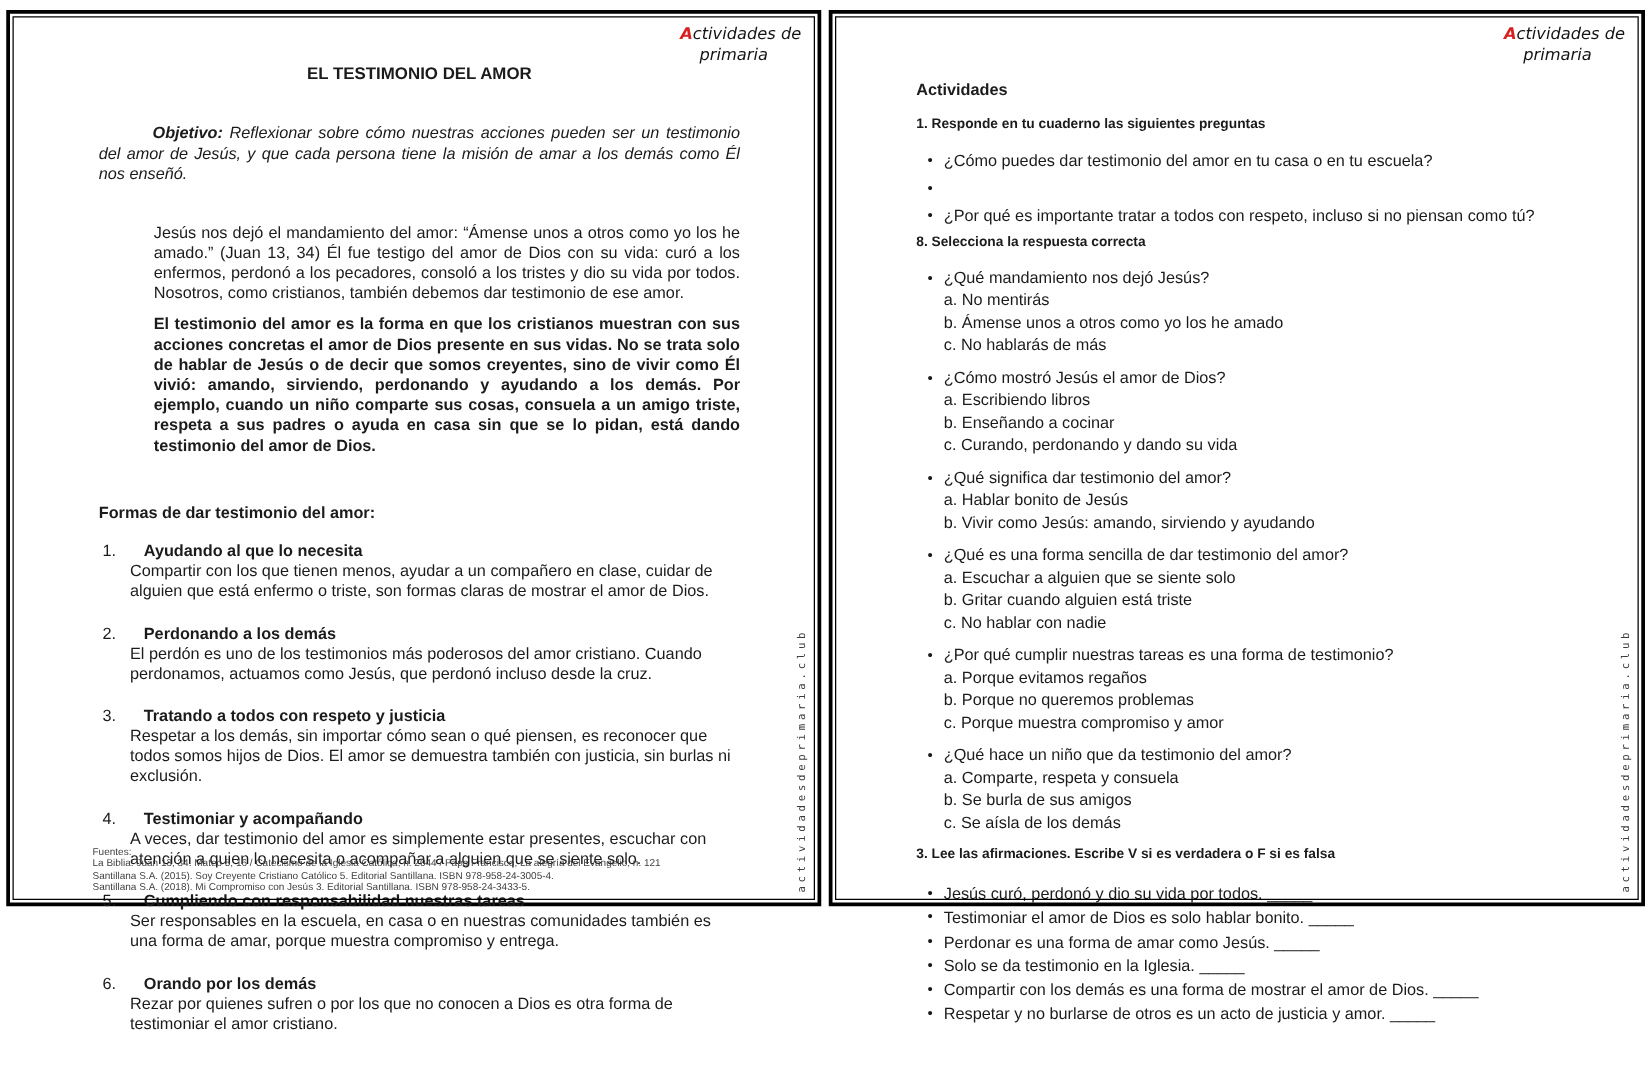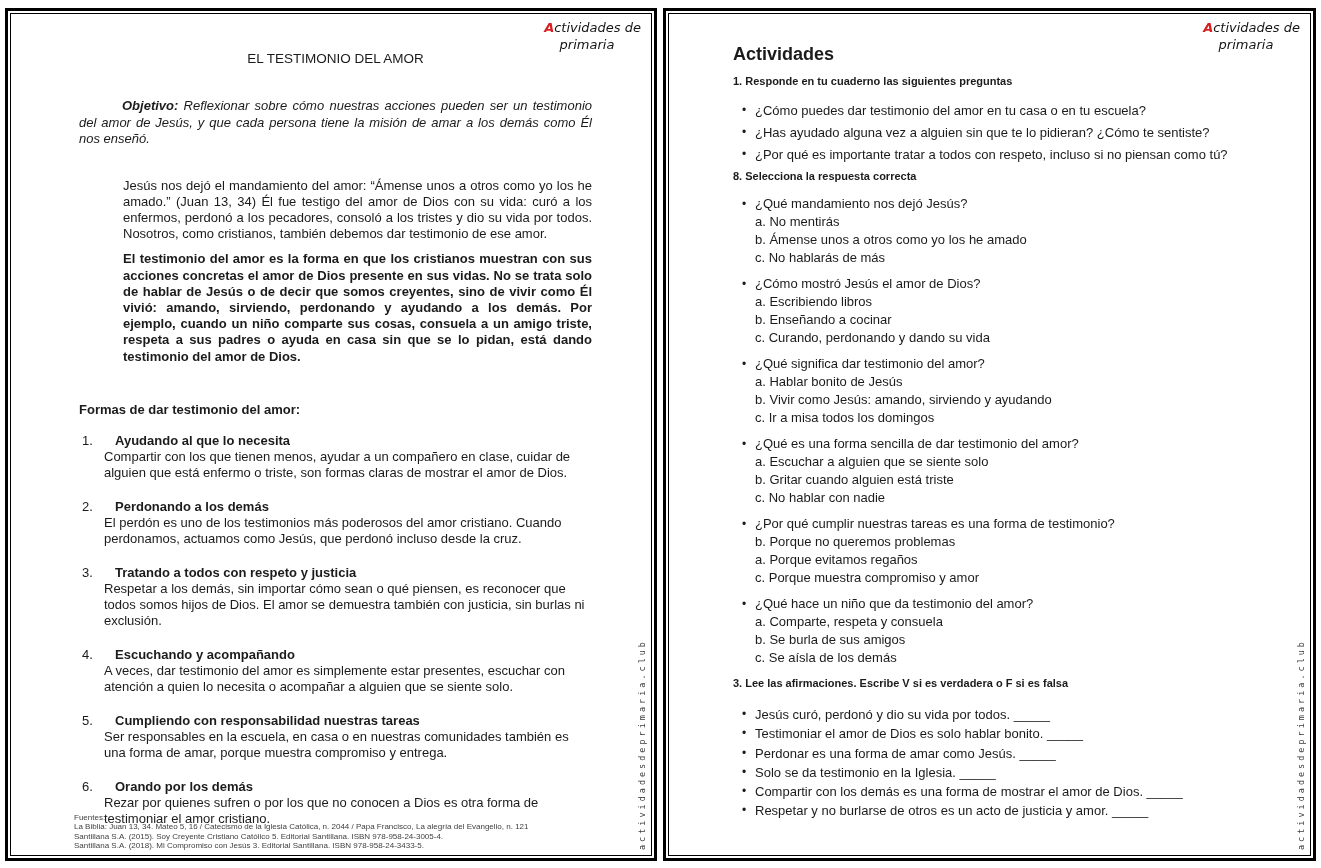--- a/index.html
+++ b/index.html
@@ -3,21 +3,21 @@
 <meta charset="utf-8">
 <style>
   * { margin:0; padding:0; box-sizing:border-box; }
   html,body { background:#ffffff; }
   body {
     width:1321px; height:868px; position:relative; overflow:hidden;
     font-family:"Liberation Sans","DejaVu Sans",sans-serif;
     color:#1b1b1b; font-size:13px;
   }
   .page {
-    position:absolute; top:8px; height:853px; background:#fff;
+    position:absolute; top:8px; height:717px; background:#fff;
     border:3px solid #000;
   }
   .page::after {
     content:""; position:absolute; inset:2px;
     border:1px solid #000; pointer-events:none;
   }
   .page-left  { left:5px;   width:652px; }
   .page-right { left:663px; width:653px; }
 
   
@@ -34,39 +34,39 @@
   .vertical-site {
     position:absolute; right:7px; bottom:8px;
     writing-mode:vertical-rl; transform:rotate(180deg);
     font-family:"DejaVu Sans Mono",monospace;
     font-size:8.5px; letter-spacing:3px; color:#3d3d3d;
     white-space:nowrap;
   }
 
   
   .content-left { position:absolute; left:71px; right:62px; top:0; }
-  .doc-title { text-align:center; font-weight:normal; font-size:13.5px; margin-top:40px; line-height:16px; }
+  .doc-title { text-align:center; font-weight:bold; font-size:13.5px; margin-top:40px; line-height:16px; }
   .objective { margin-top:31px; font-style:italic; text-align:justify; line-height:16.5px; }
   .obj-label { font-weight:bold;margin-left:43px; }
   .para { text-align:justify; line-height:16.2px;margin-left:44px; }
   .p1 { margin-top:30px; }
   .p2 { margin-top:9px;font-weight:bold; }
   .list-heading { font-weight:bold; margin-top:37px; line-height:16px; }
   .list { margin-top:15px; }
   .list-item { position:relative; padding-left:25px; line-height:16px; margin-bottom:18px; }
   .li-num { position:absolute; left:3px; }
   .li-title { font-weight:bold;margin-left:11px; }
   .sources {
     position:absolute; left:66px; right:70px; bottom:7px;
     font-size:8px; line-height:9.6px; color:#3f3f3f; white-space:nowrap;
   }
 
   
   .content-right { position:absolute; left:67px; right:38px; top:0; }
-  .r-heading  { font-weight:bold; font-size:18px; margin-top:35px; line-height:16px; }
+  .r-heading  { font-weight:bold; font-size:13px; margin-top:53px; line-height:16px; }
   .sec-title  { font-weight:bold; font-size:11px; line-height:16px; }
   .sec1-title { margin-top:11px; }
   .sec2-title { margin-top:4px; }
   .sec3-title { margin-top:6px; }
 
   .b-list { margin-top:13px; }
   .b-item { display:flex; padding-left:9px; line-height:17px; margin-bottom:5px; }
   .bullet { width:13px; flex:none; font-size:12px; }
 
   .q-list { margin-top:11px; }
@@ -109,21 +109,21 @@
         <div class="li-title">Perdonando a los demás</div>
         <div class="li-body">El perdón es uno de los testimonios más poderosos del amor cristiano. Cuando perdonamos, actuamos como Jesús, que perdonó incluso desde la cruz.</div>
       </div>
       <div class="list-item">
         <span class="li-num">3.</span>
         <div class="li-title">Tratando a todos con respeto y justicia</div>
         <div class="li-body">Respetar a los demás, sin importar cómo sean o qué piensen, es reconocer que todos somos hijos de Dios. El amor se demuestra también con justicia, sin burlas ni exclusión.</div>
       </div>
       <div class="list-item">
         <span class="li-num">4.</span>
-        <div class="li-title">Escuchando y acompañando</div>
+        <div class="li-title">Testimoniar y acompañando</div>
         <div class="li-body">A veces, dar testimonio del amor es simplemente estar presentes, escuchar con atención a quien lo necesita o acompañar a alguien que se siente solo.</div>
       </div>
       <div class="list-item">
         <span class="li-num">5.</span>
         <div class="li-title">Cumpliendo con responsabilidad nuestras tareas</div>
         <div class="li-body">Ser responsables en la escuela, en casa o en nuestras comunidades también es una forma de amar, porque muestra compromiso y entrega.</div>
       </div>
       <div class="list-item">
         <span class="li-num">6.</span>
         <div class="li-title">Orando por los demás</div>
@@ -153,21 +153,20 @@
     <div class="r-heading">Actividades</div>
 
     <div class="sec-title sec1-title">1. Responde en tu cuaderno las siguientes preguntas</div>
     <div class="b-list">
       <div class="b-item">
           <span class="bullet">•</span>
           <span>¿Cómo puedes dar testimonio del amor en tu casa o en tu escuela?</span>
         </div>
       <div class="b-item">
           <span class="bullet">•</span>
-          <span>¿Has ayudado alguna vez a alguien sin que te lo pidieran? ¿Cómo te sentiste?</span>
         </div>
       <div class="b-item">
           <span class="bullet">•</span>
           <span>¿Por qué es importante tratar a todos con respeto, incluso si no piensan como tú?</span>
         </div>
     </div>
 
     <div class="sec-title sec2-title">8. Selecciona la respuesta correcta</div>
     <div class="q-list">
 
@@ -191,40 +190,39 @@
         <div class="opt">c. Curando, perdonando y dando su vida</div>
       </div>
 
       <div class="q-block">
         <div class="q-line">
             <span class="bullet">•</span>
             <span>¿Qué significa dar testimonio del amor?</span>
           </div>
         <div class="opt">a. Hablar bonito de Jesús</div>
         <div class="opt">b. Vivir como Jesús: amando, sirviendo y ayudando</div>
-        <div class="opt">c. Ir a misa todos los domingos</div>
       </div>
 
       <div class="q-block">
         <div class="q-line">
             <span class="bullet">•</span>
             <span>¿Qué es una forma sencilla de dar testimonio del amor?</span>
           </div>
         <div class="opt">a. Escuchar a alguien que se siente solo</div>
         <div class="opt">b. Gritar cuando alguien está triste</div>
         <div class="opt">c. No hablar con nadie</div>
       </div>
 
       <div class="q-block">
         <div class="q-line">
             <span class="bullet">•</span>
             <span>¿Por qué cumplir nuestras tareas es una forma de testimonio?</span>
           </div>
+        <div class="opt">a. Porque evitamos regaños</div>
         <div class="opt">b. Porque no queremos problemas</div>
-        <div class="opt">a. Porque evitamos regaños</div>
         <div class="opt">c. Porque muestra compromiso y amor</div>
       </div>
 
       <div class="q-block">
         <div class="q-line">
             <span class="bullet">•</span>
             <span>¿Qué hace un niño que da testimonio del amor?</span>
           </div>
         <div class="opt">a. Comparte, respeta y consuela</div>
         <div class="opt">b. Se burla de sus amigos</div>

